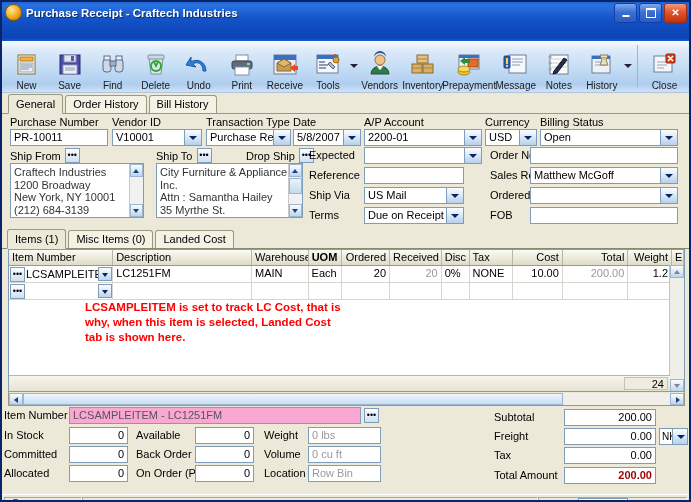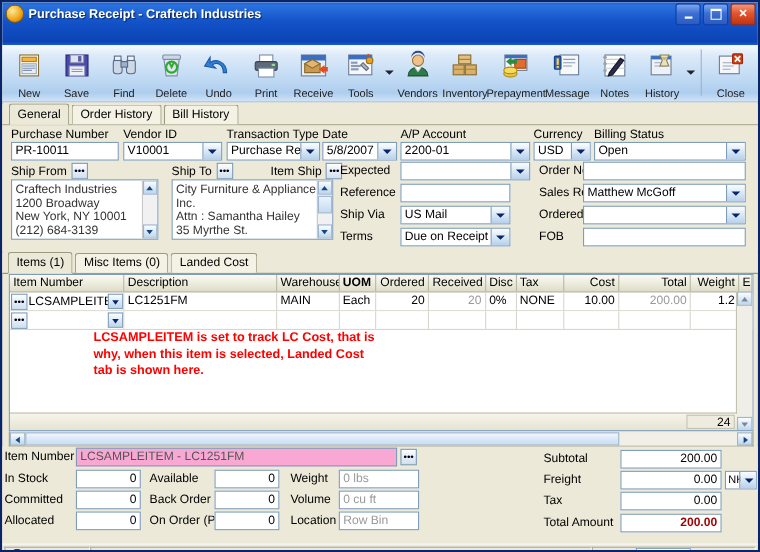--- a/index.html
+++ b/index.html
@@ -21,21 +21,21 @@
           position:relative;cursor:pointer;}
   .tb-btn.close{background:linear-gradient(180deg,#f49a7d,#e2552c 45%,#c13310);border-color:#a32c0c;}
   .tb-btn i{position:absolute;left:50%;top:50%;transform:translate(-50%,-50%);
             color:#fff;font-style:normal;font-size:10px;font-weight:bold;line-height:1;}
   .tb-btn.min i{width:7px;height:2px;background:#fff;margin-top:3px;}
   .tb-btn.max i{width:8px;height:7px;border:1px solid #fff;border-top-width:2px;background:transparent;}
 
   
   .toolbar{height:52px;background:linear-gradient(180deg,#f6fbff 0%,#ddeaf9 18%,#c3dcf4 55%,#aecdee 85%,#cfe3f7 100%);
            border-bottom:1px solid #b0c4de;display:flex;align-items:flex-start;padding:2px 3px 0 3px;box-sizing:border-box;}
-  .tbtn{width:50px;height:48px;display:flex;flex-direction:column;align-items:center;justify-content:space-between;
+  .tbtn{width:50px;height:48px;display:flex;flex-direction:column;align-items:center;justify-content:flex-end;
         cursor:pointer;padding-top:3px;box-sizing:border-box;}
   .tbtn .lbl{font-size:10px;color:#1b1b1b;margin-top:1px;white-space:nowrap;}
   .tbtn .ico{width:30px;height:28px;position:relative;}
   .tsep{width:1px;height:42px;background:#9bb4cf;margin:2px 5px 0 5px;}
   .tarrow{width:10px;height:46px;display:flex;align-items:center;justify-content:center;cursor:pointer;}
   .tarrow::after{content:"";border-left:4px solid transparent;border-right:4px solid transparent;border-top:4px solid #223;}
 
   
   .tabstrip{display:flex;align-items:flex-end;height:19px;padding-left:6px;
             background:#ece9d8;border-bottom:1px solid #9a9a80;box-sizing:border-box;}
@@ -383,21 +383,21 @@
         <div class="up"></div>
         <div class="dn"></div>
       </div>
     </div>
 
     <div style="position:absolute;left:154px;top:34px;display:flex;align-items:center;gap:4px;">
       <span class="lbl">Ship To</span>
       <span class="ellbtn">•••</span>
     </div>
     <div style="position:absolute;left:244px;top:34px;display:flex;align-items:center;gap:4px;">
-      <span class="lbl">Item Ship</span>
+      <span class="lbl">Drop Ship</span>
       <span class="ellbtn">•••</span>
     </div>
     <div class="memo" style="position:absolute;left:154px;top:49px;width:147px;height:55px;">
       <div>City Furniture &amp; Appliance,</div>
       <div>Inc.</div>
       <div>Attn : Samantha Hailey</div>
       <div>35 Myrthe St.</div>
       <div>West Roxbury, MA 02132</div>
       <div class="sb">
         <div class="up"></div>

